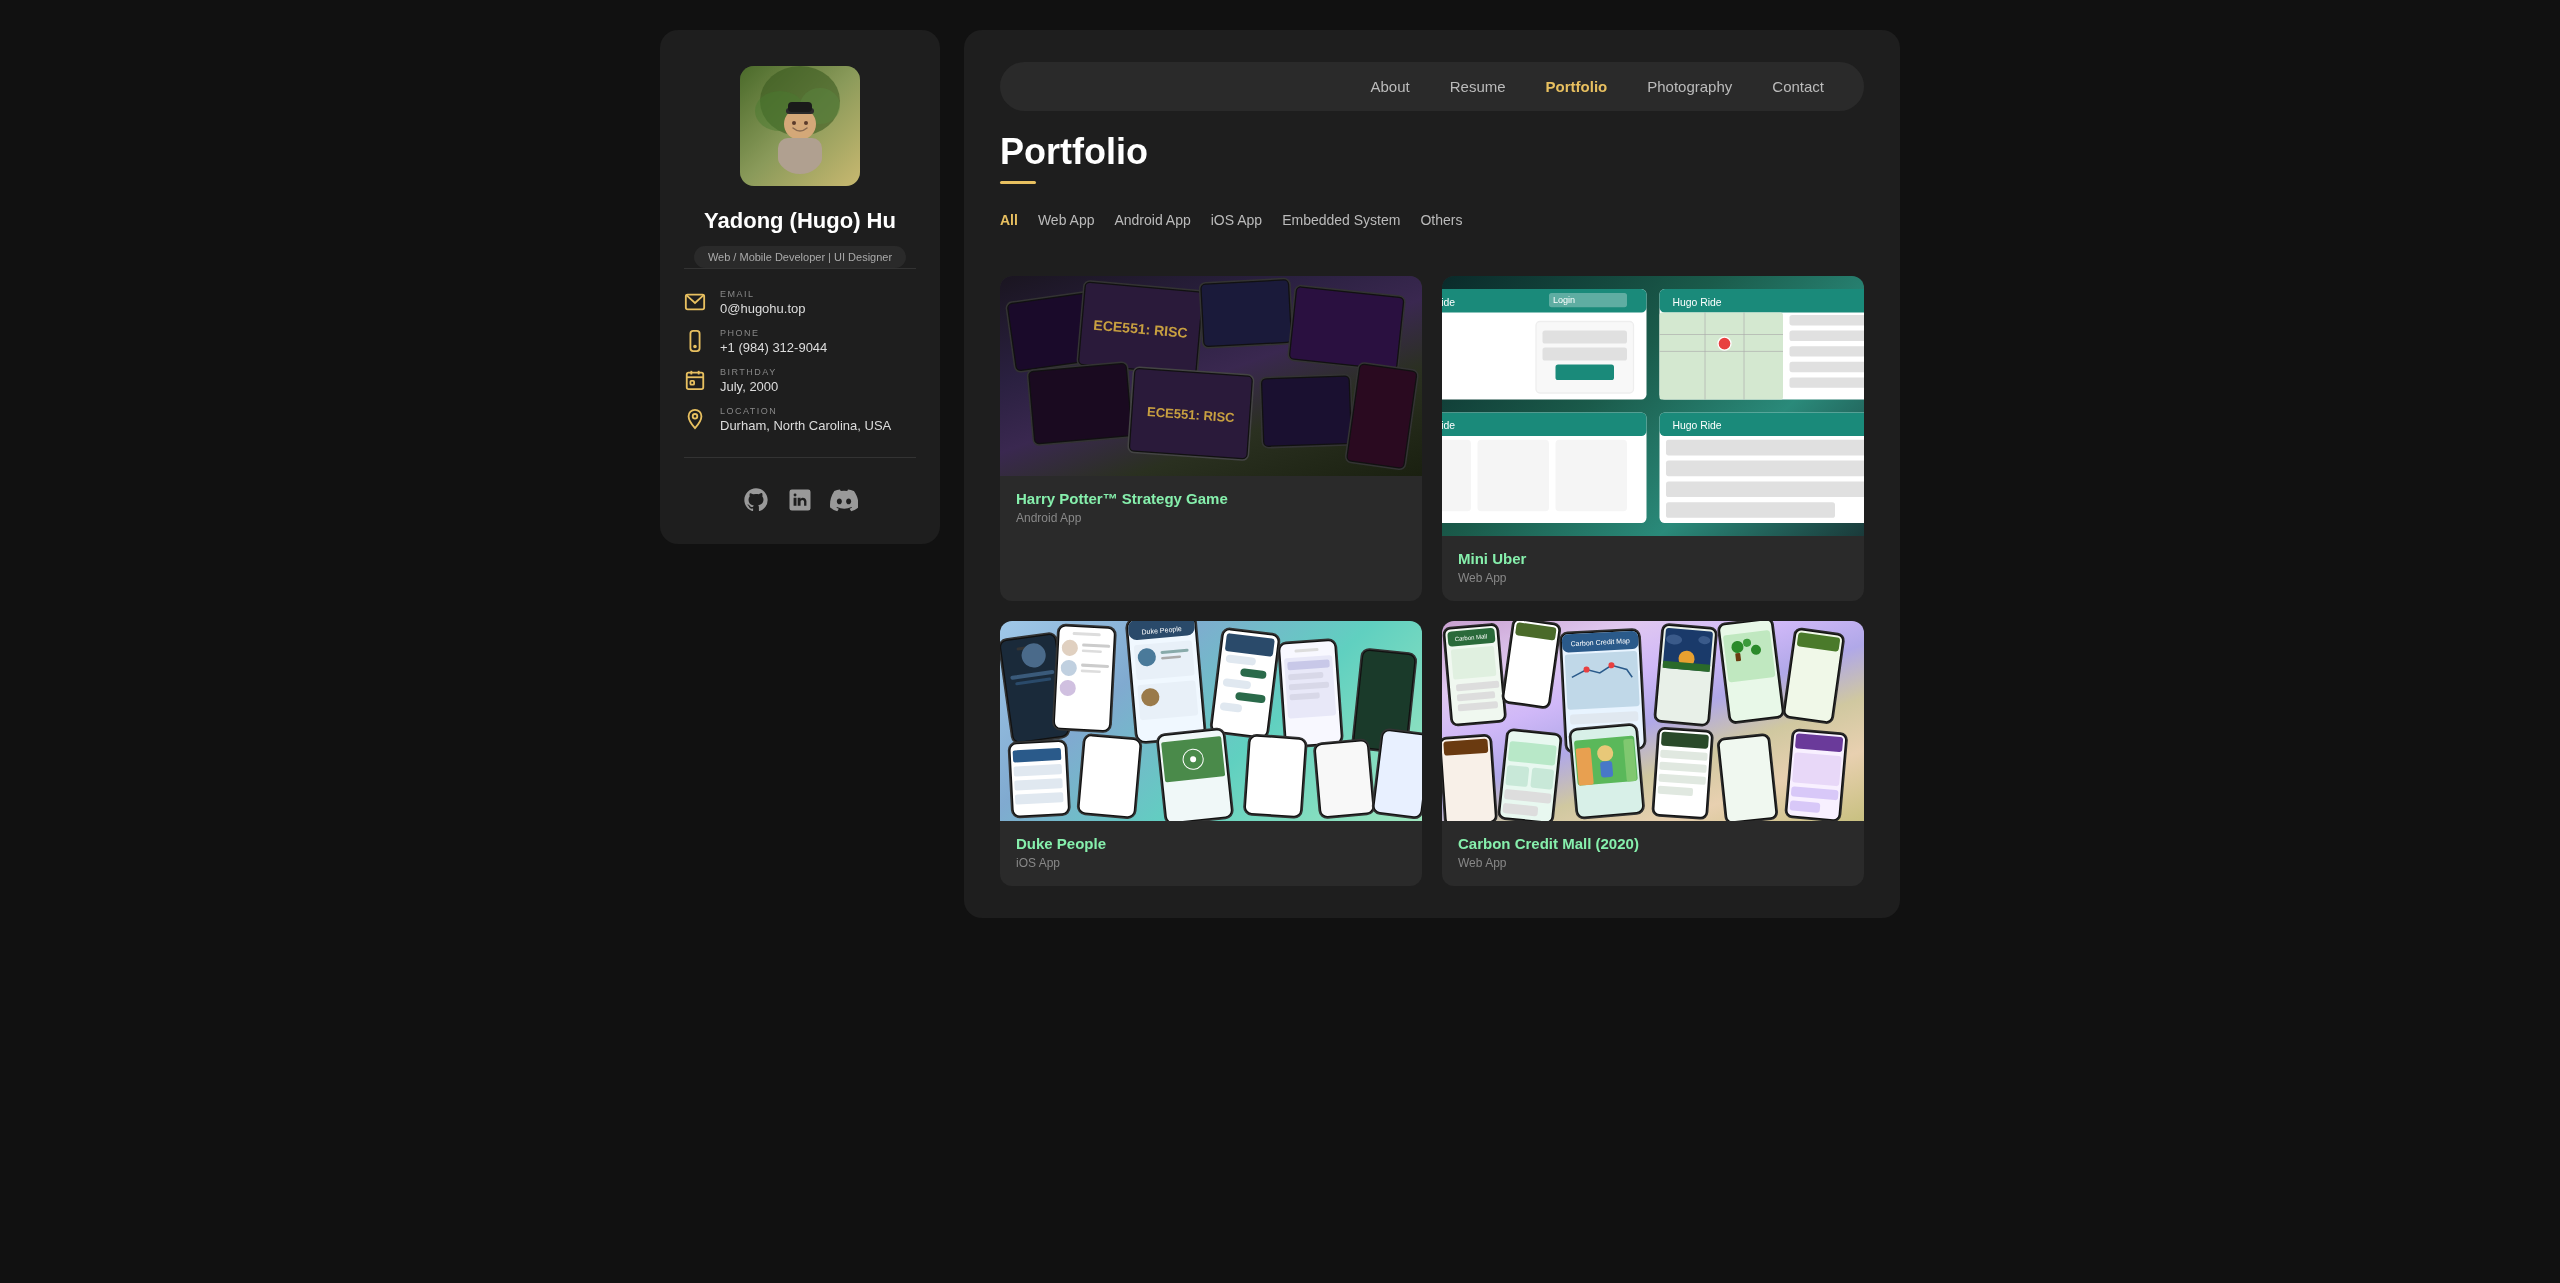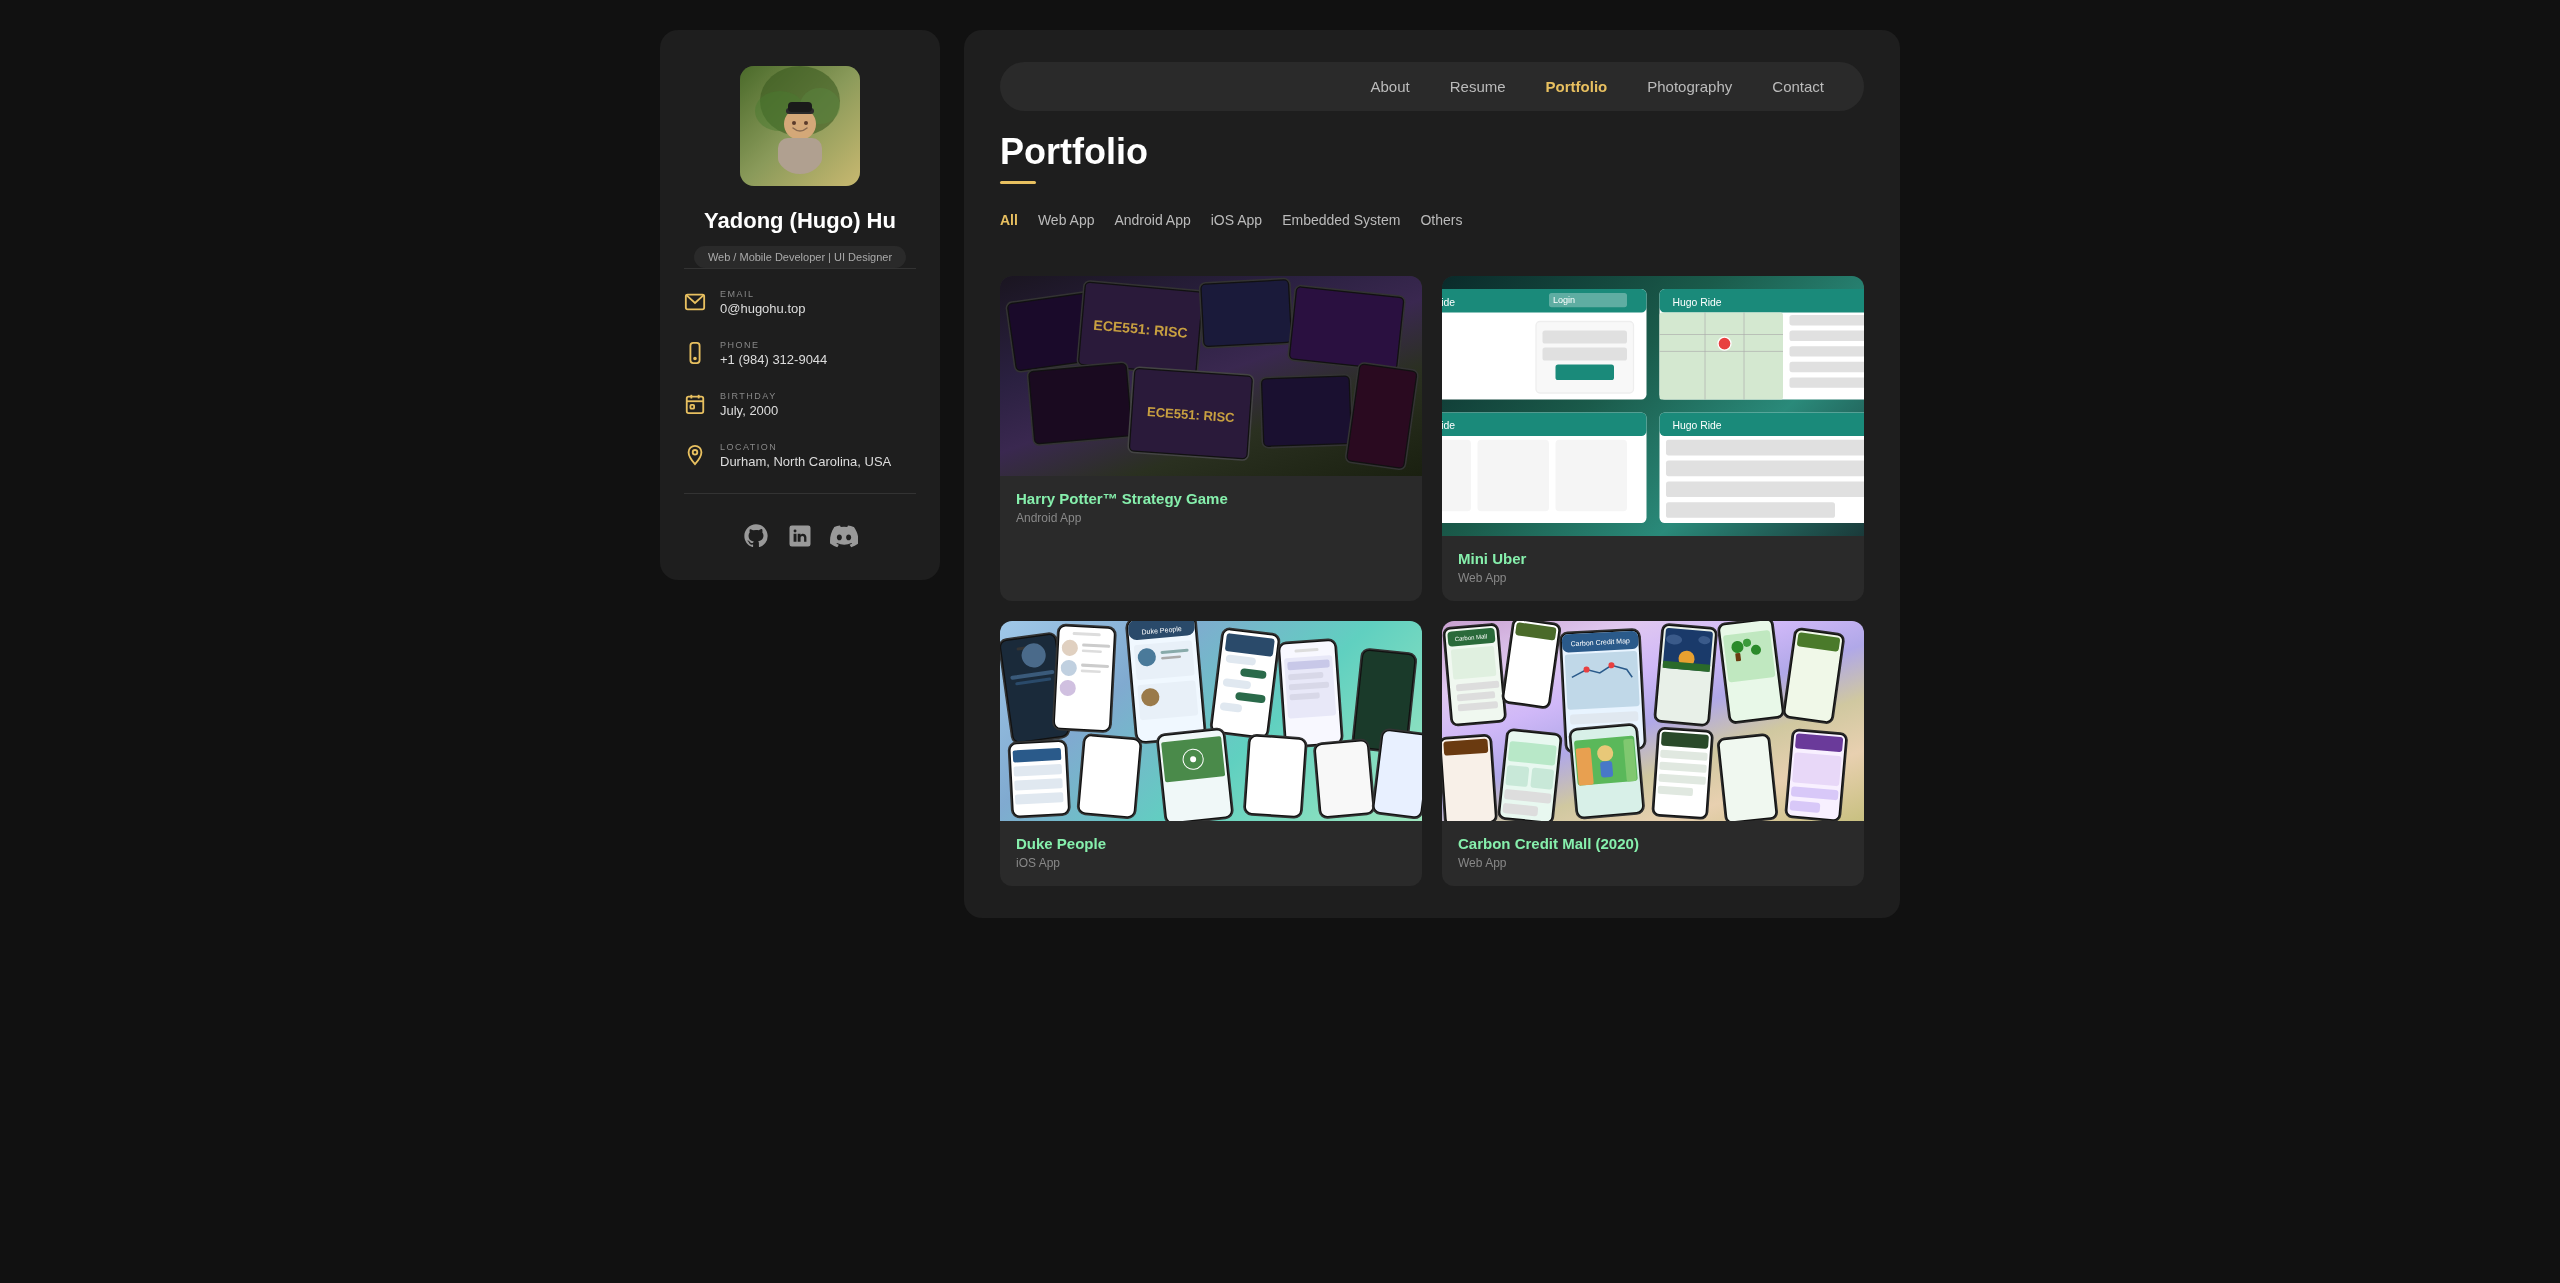--- a/index.html
+++ b/index.html
@@ -71,21 +71,21 @@
       width: 100%;
       height: 1px;
       background: #333;
       margin-bottom: 20px;
     }
 
     .info-list {
       width: 100%;
       display: flex;
       flex-direction: column;
-      gap: 24px;
+      gap: 12px;
       margin-bottom: 24px;
     }
 
     .info-item {
       display: flex;
       align-items: flex-start;
       gap: 14px;
     }
 
     .info-icon {

